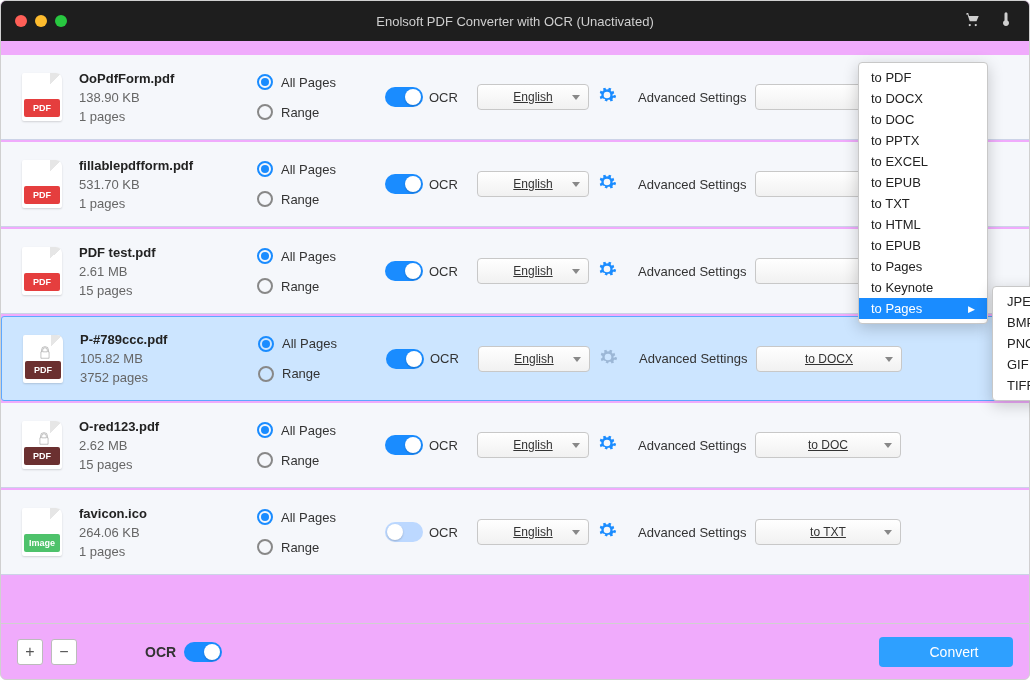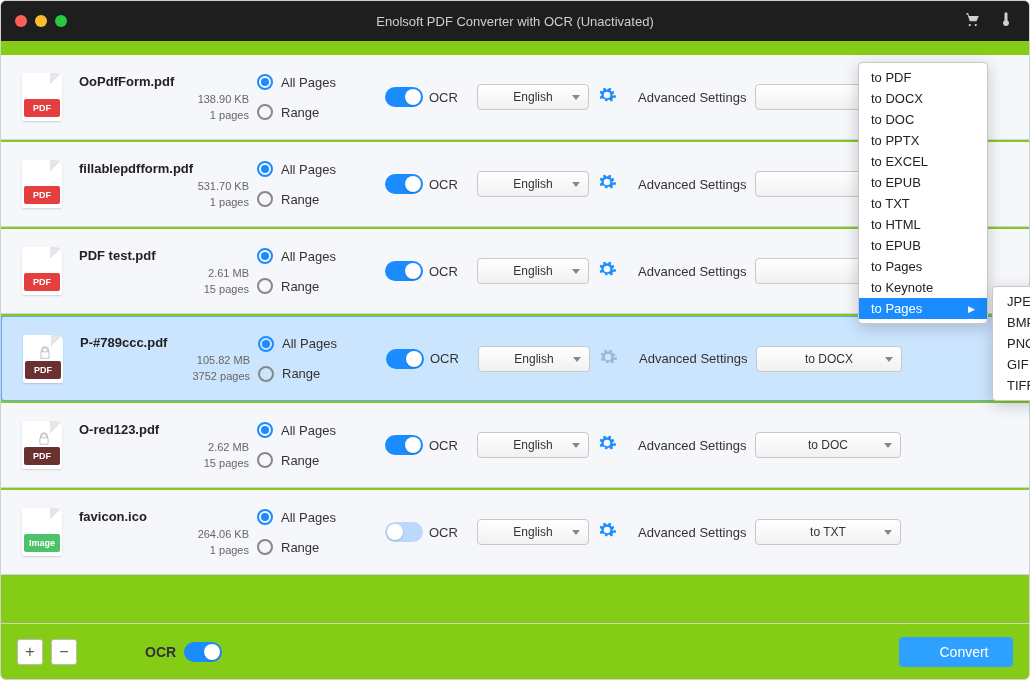--- a/index.html
+++ b/index.html
@@ -1,17 +1,17 @@
 <!DOCTYPE html>
 <html><head>
 <meta charset="utf-8">
 <style>
 * { box-sizing: border-box; margin: 0; padding: 0; font-family: -apple-system, "Helvetica Neue", Arial, sans-serif; }
 body { background: #fff; width: 1030px; height: 680px; overflow: hidden; }
-.window { width: 1030px; height: 680px; display: flex; flex-direction: column; background: #84cc16; border-radius: 6px; overflow: hidden; border: 1px solid #d0d0d0; }
+.window { width: 1030px; height: 680px; display: flex; flex-direction: column; background: #f0abfc; border-radius: 6px; overflow: hidden; border: 1px solid #d0d0d0; }
 .titlebar { height: 40px; background: #1e1e1e; display: flex; align-items: center; position: relative; }
 .traffic { display: flex; gap: 8px; padding-left: 14px; }
 .tdot { width: 12px; height: 12px; border-radius: 50%; }
 .tdot.red { background: #ff5f57; }
 .tdot.yellow { background: #febc2e; }
 .tdot.green { background: #28c840; }
 .title { position: absolute; left: 0; right: 0; text-align: center; color: #cfcfcf; font-size: 13px; pointer-events: none; }
 .titlebar-right { position: absolute; right: 14px; display: flex; gap: 16px; color: #cfcfcf; }
 .titlebar-right svg { width: 18px; height: 18px; fill: #cfcfcf; }
 
@@ -26,55 +26,55 @@
 .page::after { content:""; position:absolute; top:0; right:0; width:12px; height:12px; background: linear-gradient(135deg, #e6e6e6 50%, transparent 50%); }
 .badge { position: absolute; bottom: 4px; left: 2px; right: 2px; height: 18px; border-radius: 2px; display:flex; align-items:center; justify-content:center; font-size:9px; font-weight:700; color:#fff; }
 .badge.pdf { background:#e53e3e; }
 .badge.pdf-locked { background:#6b3030; }
 .badge.image { background:#4ec26b; }
 .lockov { position:absolute; top:10px; left:14px; width:16px; height:16px; display:flex; align-items:center; justify-content:center; }
 .lockov svg { width:14px; height:14px; fill:#fff; stroke:#333; stroke-width:0.5; }
 
 .meta { width: 170px; display:flex; flex-direction:column; gap:4px; }
 .fname { font-size: 13px; font-weight:600; color:#222; white-space:nowrap; overflow:hidden; text-overflow:ellipsis; }
-.fsize, .fpages { font-size: 11px; color:#666;text-align:right; }
+.fsize, .fpages { font-size: 13px; color:#666; }
 
 .radiocol { width: 120px; display:flex; flex-direction:column; gap:14px; }
 .radio { display:flex; align-items:center; gap:8px; cursor:pointer; }
 .rb { width:16px; height:16px; border-radius:50%; border:2px solid #888; position:relative; }
 .rb.on { border-color:#1a8cff; }
 .rb.on::after { content:""; position:absolute; inset:2px; border-radius:50%; background:#1a8cff; }
 .rlabel { font-size:13px; color:#333; }
 
 .ocrcol { display:flex; align-items:center; gap:6px; width: 84px; }
 .switch { width:38px; height:20px; border-radius:10px; position:relative; cursor:pointer; }
 .switch.on { background:#1a8cff; }
 .switch.off { background:#bcd8ff; }
 .knob { position:absolute; top:2px; width:16px; height:16px; border-radius:50%; background:#fff; box-shadow:0 1px 2px rgba(0,0,0,0.2); }
 .switch.on .knob { right:2px; }
 .switch.off .knob { left:2px; }
 .ocrlabel { font-size:13px; color:#333; }
 
 .langcol { width:112px; }
-.select { height:26px; border:1px solid #c8c8c8; border-radius:4px; background:linear-gradient(#fff,#f1f1f1); display:flex; align-items:center; justify-content:center; font-size:12px; color:#333; position:relative; cursor:pointer; }
+.select { height:26px; border:1px solid #c8c8c8; border-radius:4px; background:linear-gradient(#fff,#f1f1f1); display:flex; align-items:center; justify-content:center; font-size:12px; color:#333; position:relative; cursor:pointer;text-decoration:underline; }
 .select::after { content:""; position:absolute; right:8px; top:10px; width:0; height:0; border-left:4px solid transparent; border-right:4px solid transparent; border-top:5px solid #888; }
 
 .advcol { display:flex; align-items:center; gap:6px; width: 150px; }
 .gear svg { width:20px; height:20px; fill:#1a8cff; }
 .row.selected .gear svg { fill:#9cb7d6; }
 .advlabel { font-size:13px; color:#333; cursor:pointer;margin-left:15px; }
 
 .formatcol { width: 146px; }
 .lockcol { width: 30px; display:flex; justify-content:center; }
 .lockbtn svg { width:16px; height:16px; fill:#1a8cff; }
 
 .footer { height: 56px; border-top:1px solid #d0d0d0; display:flex; align-items:center; padding:0 16px; gap:8px; }
 .sqbtn { width:26px; height:26px; border:1px solid #bbb; border-radius:3px; background:#fff; display:flex; align-items:center; justify-content:center; font-size:16px; color:#555; cursor:pointer; }
 .footer-ocr { display:flex; align-items:center; gap:8px; margin-left:60px; font-size:14px; font-weight:600; color:#333; }
-.convert { margin-left:auto; width:114px; height:30px; background:#2ea0ff; color:#fff; border:none; border-radius:4px; font-size:14px; cursor:pointer;padding-left:16px; }
+.convert { margin-left:auto; width:134px; height:30px; background:#2ea0ff; color:#fff; border:none; border-radius:4px; font-size:14px; cursor:pointer;padding-left:16px; }
 
 .dropdown { position:absolute; top:62px; right:42px; width:130px; background:#fff; border:1px solid #c8c8c8; border-radius:4px; box-shadow:0 4px 16px rgba(0,0,0,0.2); z-index:50; padding:4px 0;margin-left:28px; }
 .dditem { padding:3px 12px; font-size:13px; color:#222; cursor:pointer; position:relative; }
 .dditem.hl { background:#1a8cff; color:#fff; display:flex; align-items:center; justify-content:space-between; }
 .dditem.hl::after { content:"▶"; font-size:9px; }
 .submenu { position:absolute; top:286px; right:-34px; width:72px; background:#fff; border:1px solid #c8c8c8; border-radius:4px; box-shadow:0 4px 16px rgba(0,0,0,0.2); z-index:51; padding:4px 0; }
 .subitem { padding:3px 14px; font-size:13px; color:#222; cursor:pointer; }
 </style>
 </head>
 <body>

